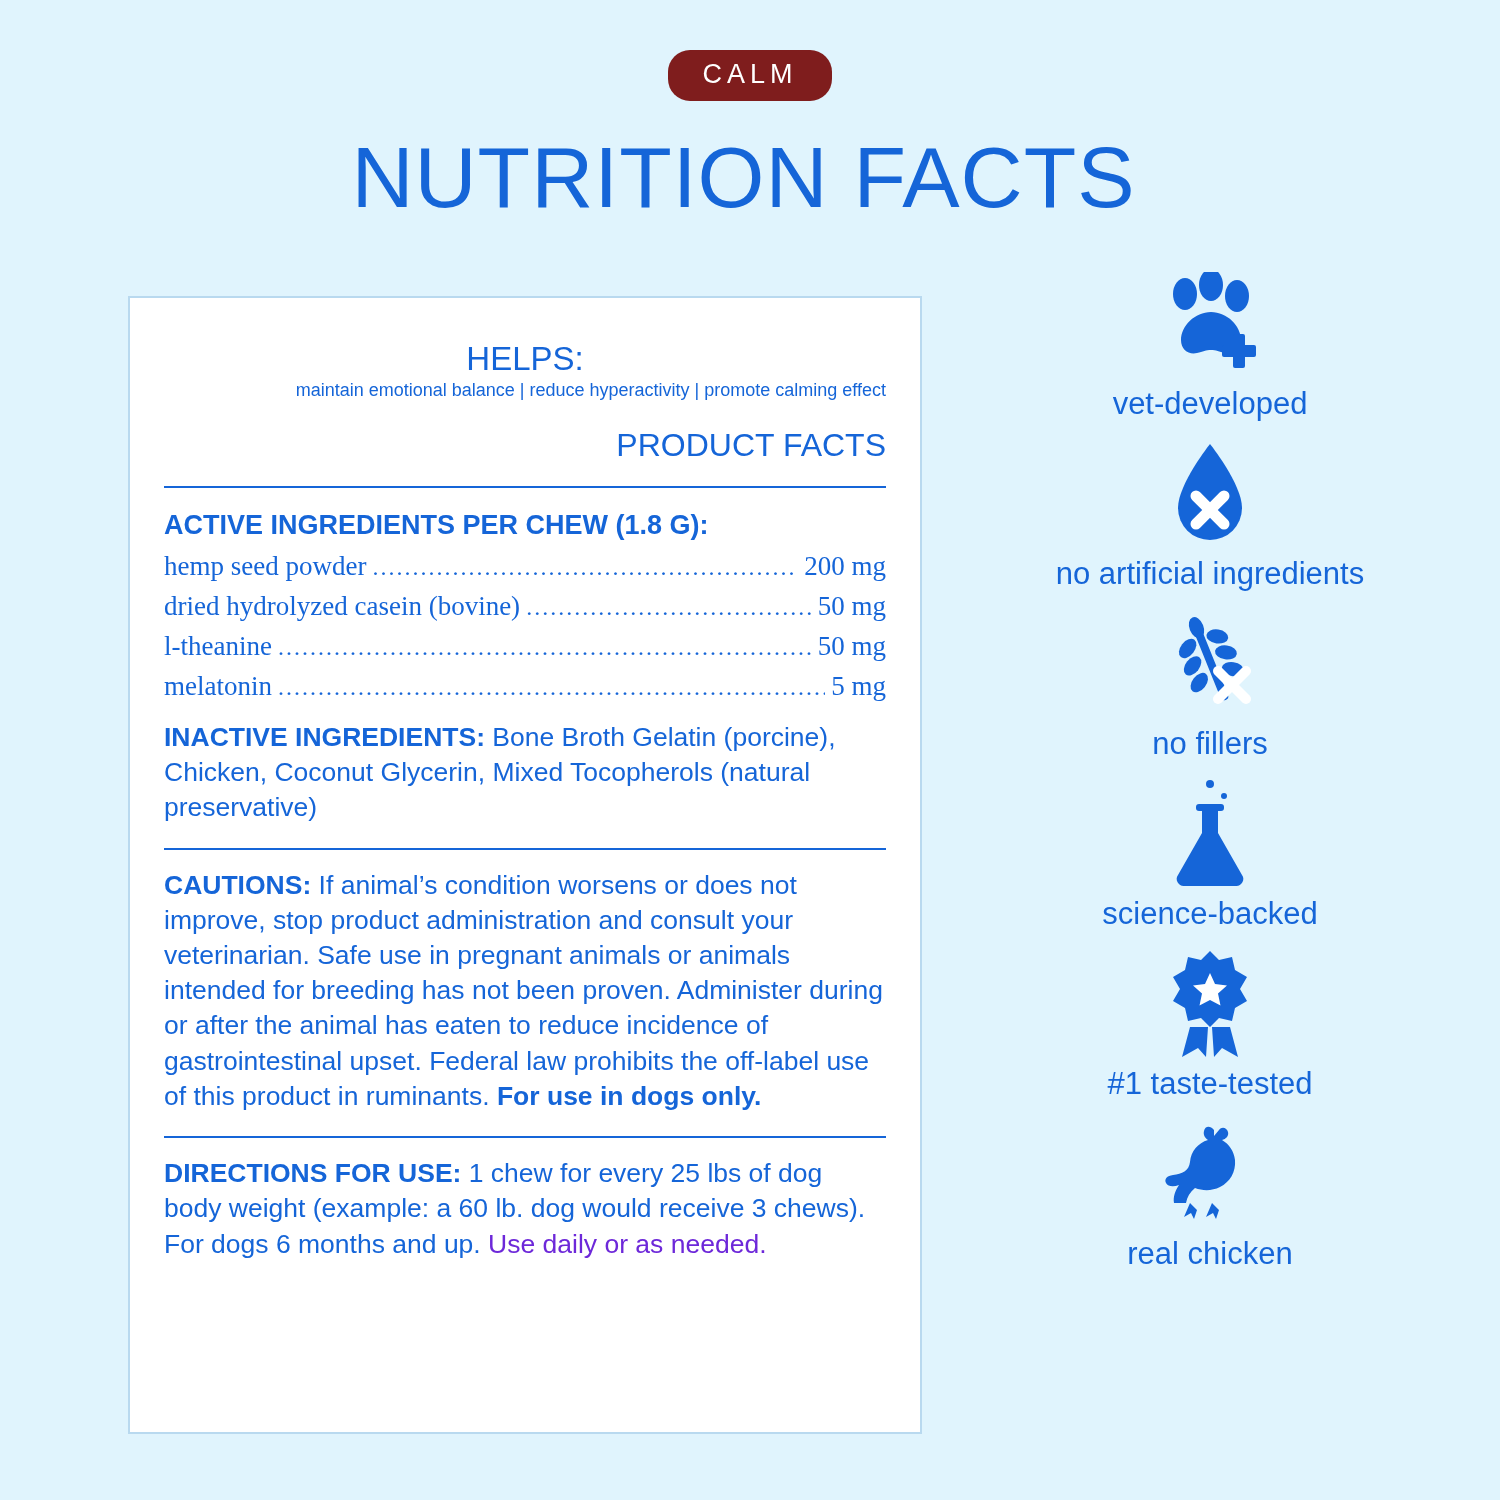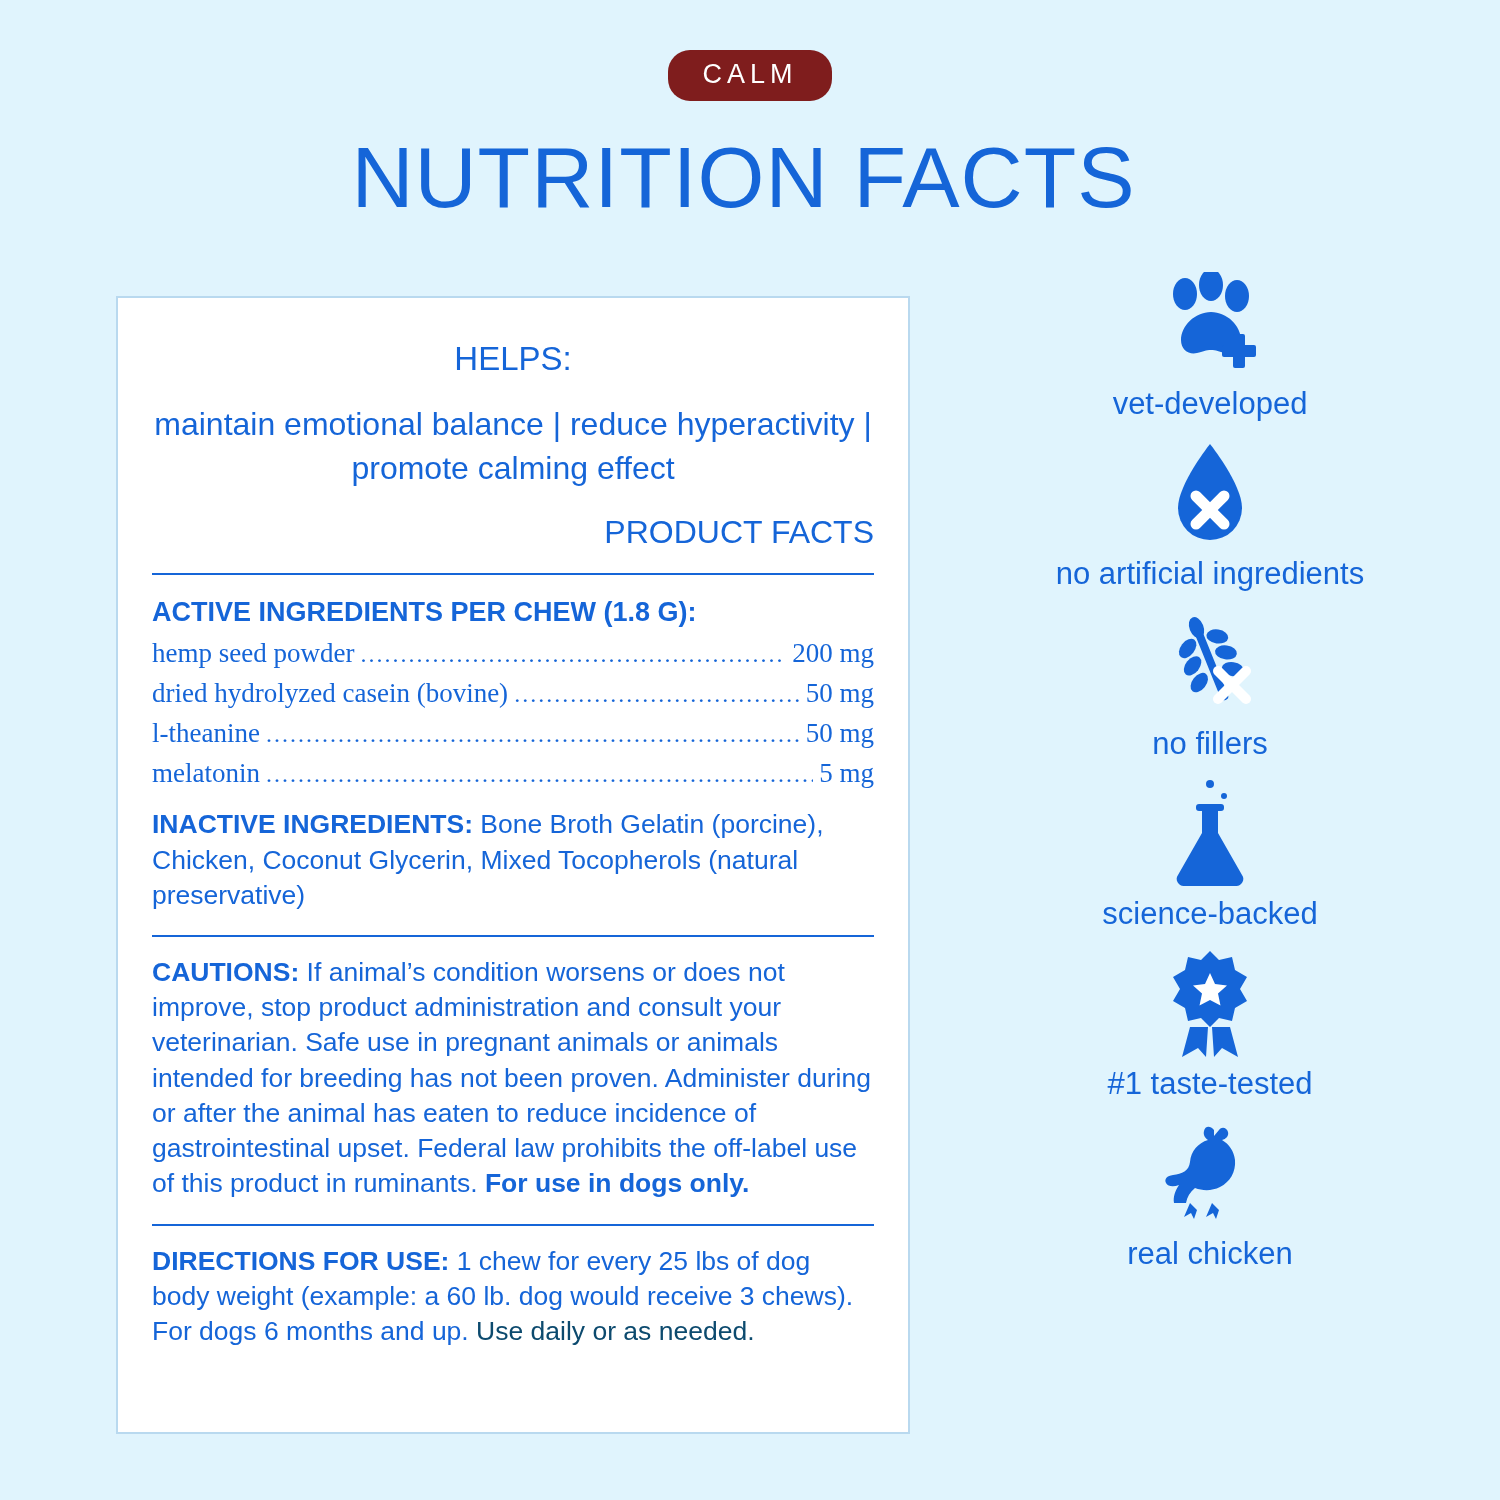--- a/index.html
+++ b/index.html
@@ -47,40 +47,40 @@
     text-align: center;
     font-size: 86px;
     letter-spacing: 1px;
     color: #1565d8;
     font-weight: 400;
   }
 
   
   .panel {
     position: absolute;
-    left: 116px;
+    left: 128px;
     top: 296px;
     width: 794px;
     height: 1138px;
     background: #ffffff;
     border: 2px solid #b9d9ef;
     box-sizing: border-box;
     padding: 30px 34px 0 34px;
   }
   .helps-title {
     text-align: center;
     font-size: 33px;
     margin-top: 12px;
     color: #1565d8;
   }
   .helps-body {
-    text-align: center;
-    font-size: 32px;
+    text-align: right;
+    font-size: 18px;
     line-height: 1.38;
-    margin-top: 24px;
+    margin-top: 0;
     color: #1565d8;
   }
   .product-facts {
     text-align: right;
     font-size: 32px;
     margin-top: 24px;
     color: #1565d8;
   }
   .rule {
     border: none;
@@ -117,21 +117,21 @@
   }
   .ing-amt { flex: 0 0 auto; }
 
   .para {
     font-size: 26.5px;
     line-height: 1.33;
     color: #1565d8;
     margin-top: 18px;
   }
   .bold-label { font-weight: bold; }
-  .muted { color: #0c4a6e; }
+  .muted { color: #6d28d9; }
 
   
   .benefits {
     position: absolute;
     left: 960px;
     top: 268px;
     width: 500px;
   }
   .benefit {
     text-align: center;

